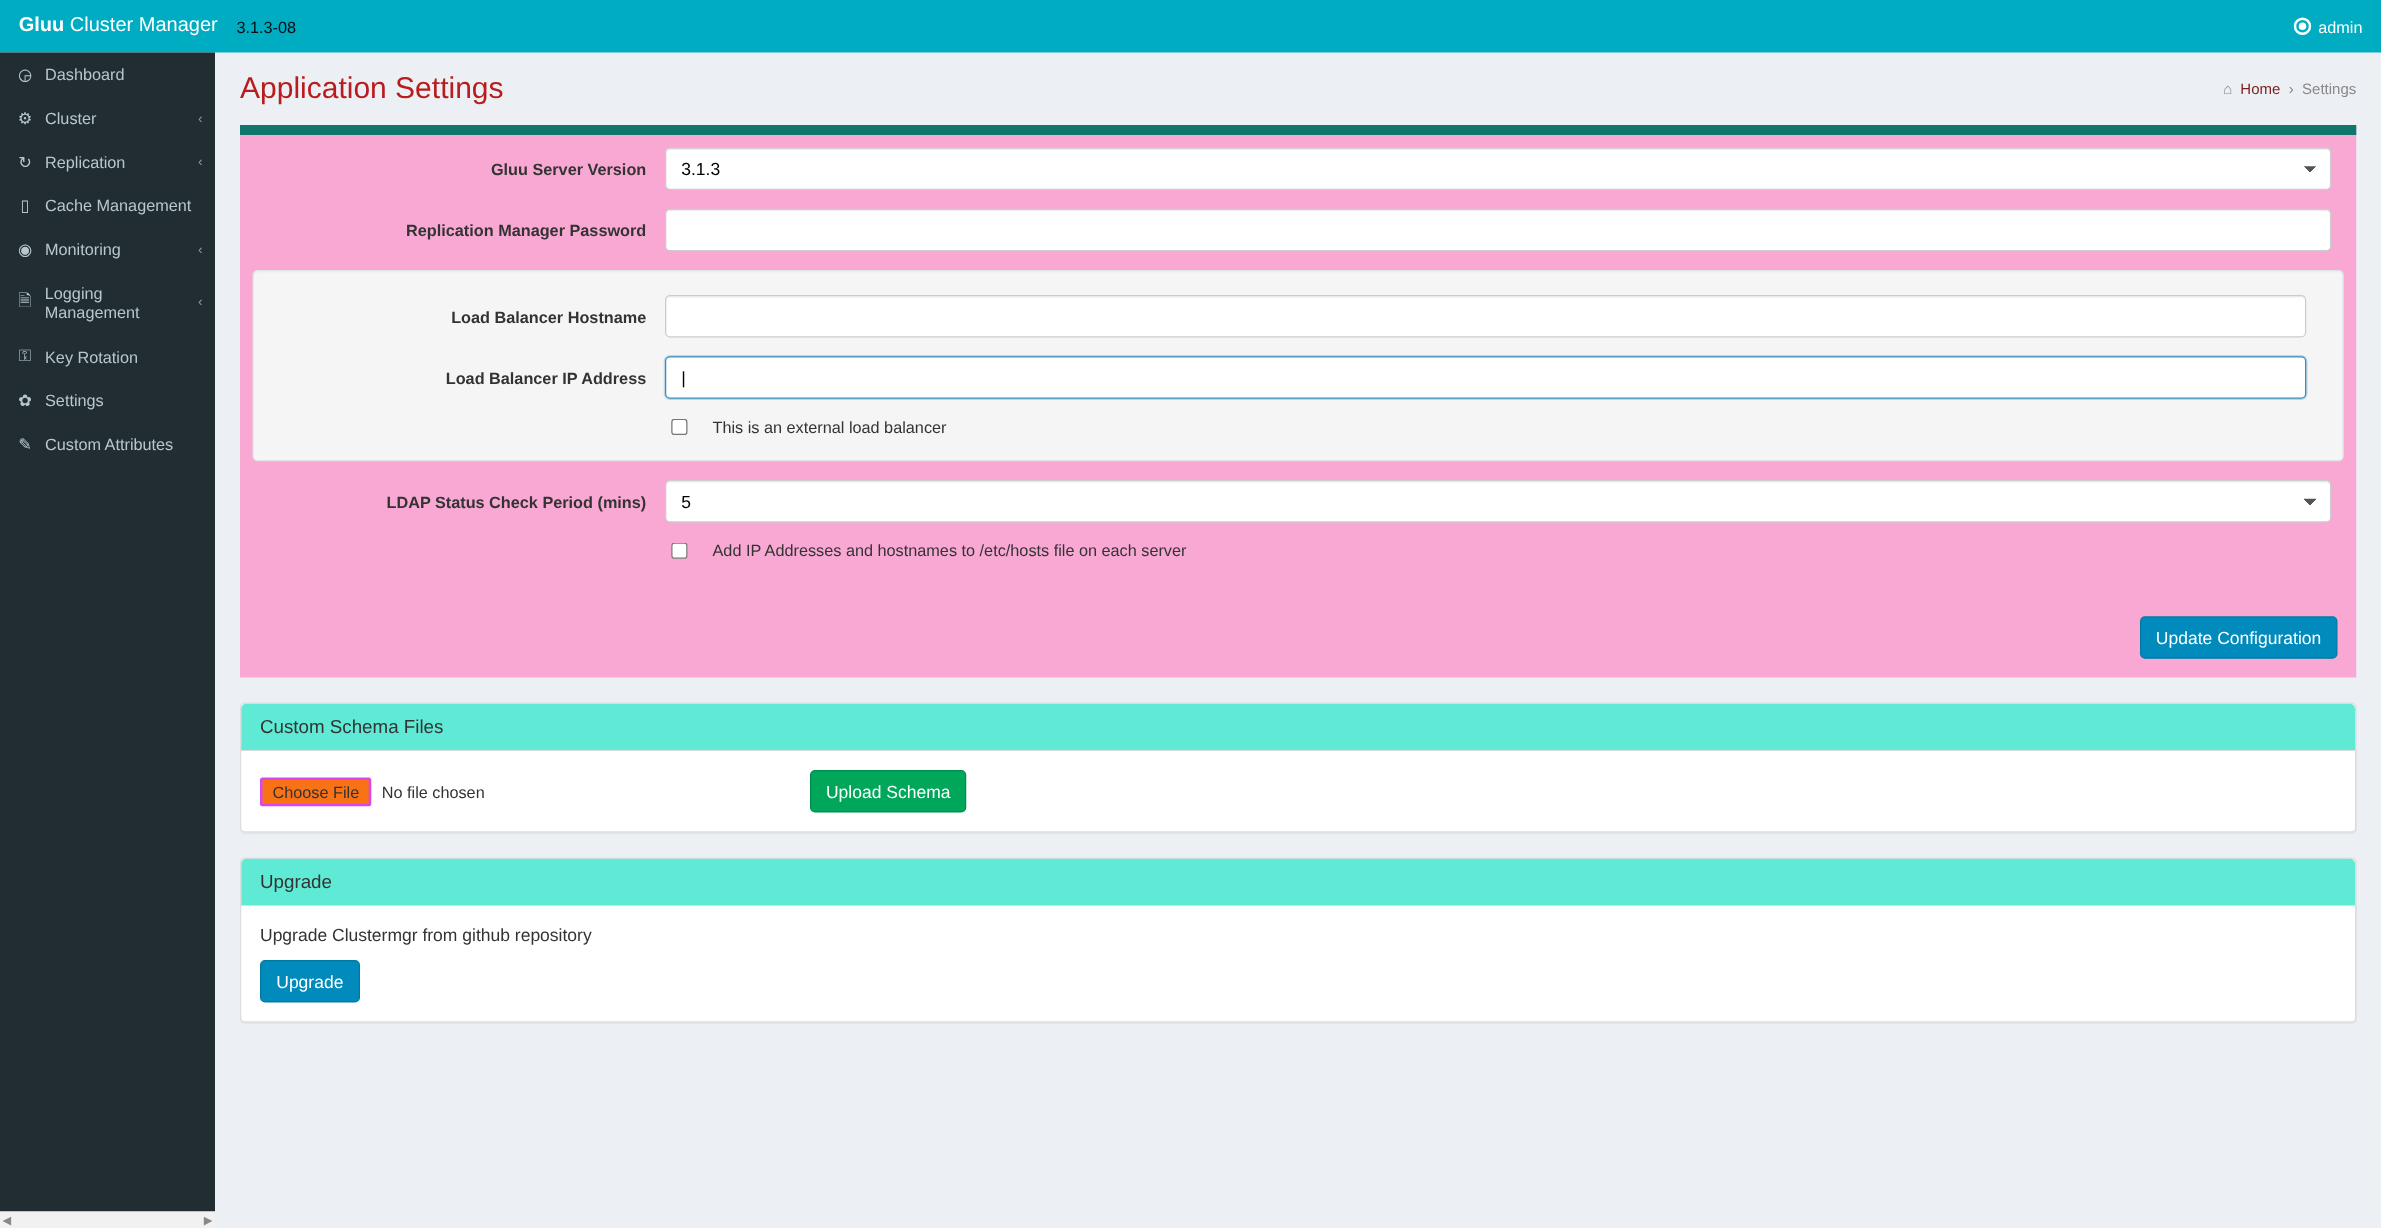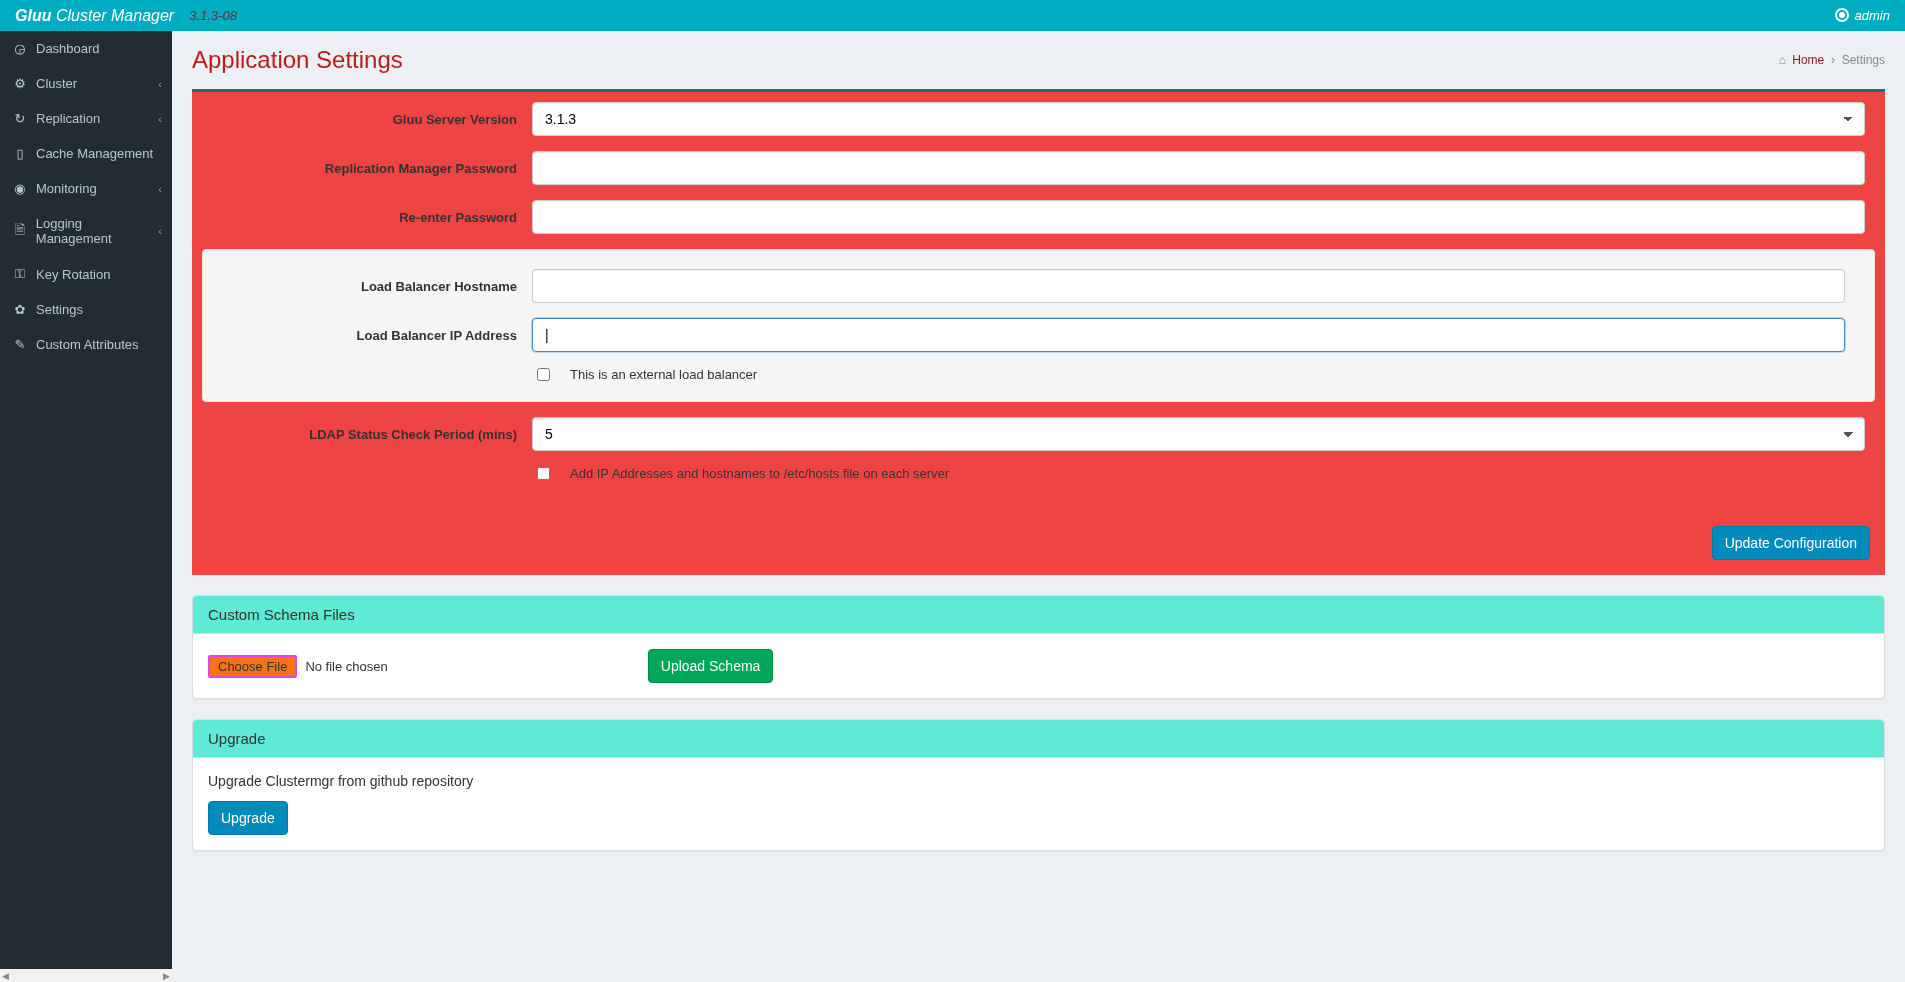--- a/index.html
+++ b/index.html
@@ -1,43 +1,43 @@
 <!DOCTYPE html>
 <html><head>
 <meta charset="utf-8">
 <style>
 * { box-sizing: border-box; margin: 0; padding: 0; }
 body { font-family: "Helvetica Neue", Helvetica, Arial, sans-serif; font-size: 14px; color: #333; background: #ecf0f5; }
 
 
-.main-header { display: flex; align-items: center; background: #00acc1; color: #fff; height: 31px; padding: 0 15px; font-style: italic; }
+.main-header { display: flex; align-items: center; background: #00acc1; color: #fff; height: 42px; padding: 0 15px; }
 .main-header .brand { font-size: 16px; font-weight: 300; }
 .main-header .brand b { font-weight: 700; }
-.main-header .version { color: #7f1d1d; margin-left: 15px; font-size: 13px; opacity: .9; }
+.main-header .version { color: #000000; margin-left: 15px; font-size: 13px; opacity: .9; }
 .main-header .spacer { flex: 1; }
 .main-header .admin { display: flex; align-items: flex-start; font-size: 13px; cursor: pointer; }
 .main-header .admin .user-circ { width: 14px; height: 14px; border:2px solid #fff; border-radius: 50%; position: relative; margin-right: 6px; }
 .main-header .admin .user-circ::after{ content:""; position:absolute; width:6px; height:6px; border-radius:50%; background:#fff; left:2px; top:2px; }
 
 
 .wrapper { display: flex; }
 .sidebar { width: 172px; background: #222d32; min-height: calc(100vh - 40px); color:#b8c7ce; }
 .sidebar a { display:flex; align-items:center; padding:10px 12px; color:#b8c7ce; text-decoration:none; font-size:13px; position:relative;}
 .sidebar .icon{ width:16px; display:inline-block; margin-right:8px; text-align:center; font-style:normal;}
 .sidebar .chev { position:absolute; right:10px; font-size:11px; opacity:.7;}
 
 .content-wrapper { flex:1; padding:15px 20px 30px; position:relative;}
 
 .page-head { display:flex; align-items:center; margin-bottom:15px;}
 .page-head h1 { font-size:24px; font-weight:500; color:#b91c1c;}
 .page-head .crumbs { margin-left:auto; font-size:12px; color:#888;}
 .page-head .crumbs a { color:#7f1d1d; text-decoration:none;}
 .page-head .crumbs .home-i{ margin-right:3px; font-style:normal;}
 
-.box { background:#ef4444; border-top:3px solid #0f766e; margin-bottom:20px; }
+.box { background:#f9a8d4; border-top:8px solid #0f766e; margin-bottom:20px; }
 .box-body { padding:10px;}
 
 .form-horizontal .form-group { display:flex; align-items:center; margin-bottom:15px;}
 .form-horizontal .col-label { width: 330px; padding-right:15px; text-align:right; font-weight:700; font-size:13px; color:#333;}
 .form-horizontal .col-field { flex:1; padding-right:10px;}
 .form-control { width:100%; height:34px; padding:6px 12px; border:1px solid #ccc; border-radius:4px; background:#fff; font-size:14px; box-shadow: inset 0 1px 1px rgba(0,0,0,.075);}
 .form-control.focus { border-color:#3c8dbc; box-shadow:0 0 0 1px rgba(60,141,188,.3);}
 select.form-control{ appearance:none; background-image: linear-gradient(45deg, transparent 50%, #555 50%), linear-gradient(135deg, #555 50%, transparent 50%); background-position: calc(100% - 16px) 14px, calc(100% - 11px) 14px; background-size:5px 5px,5px 5px; background-repeat:no-repeat;}
 .well { background:#f5f5f5; border:1px solid #e3e3e3; border-radius:4px; padding:19px; margin:0 0 15px; box-shadow: inset 0 1px 1px rgba(0,0,0,.03);}
 .well .form-group:last-child{margin-bottom:0;}
@@ -142,26 +142,20 @@
           </div>
         </div>
 
         <div class="form-group">
           <label class="col-label">Replication Manager Password</label>
           <div class="col-field">
             <input type="password" class="form-control" style="">
           </div>
         </div>
 
-        <div class="form-group">
-          <label class="col-label">Re-enter Password</label>
-          <div class="col-field">
-            <input type="password" class="form-control" style="">
-          </div>
-        </div>
 
         <div class="well">
           <div class="form-group">
             <label class="col-label" style="width:310px">Load Balancer Hostname</label>
             <div class="col-field">
               <input type="text" class="form-control" style="">
             </div>
           </div>
           <div class="form-group">
             <label class="col-label" style="width:310px">Load Balancer IP Address</label>

